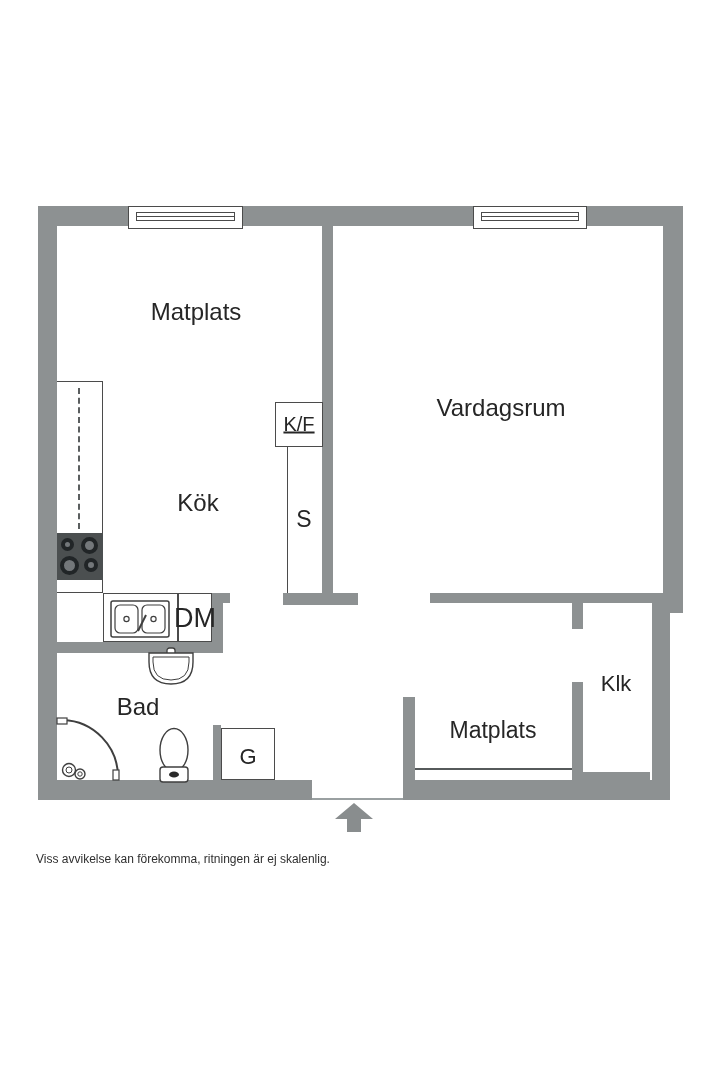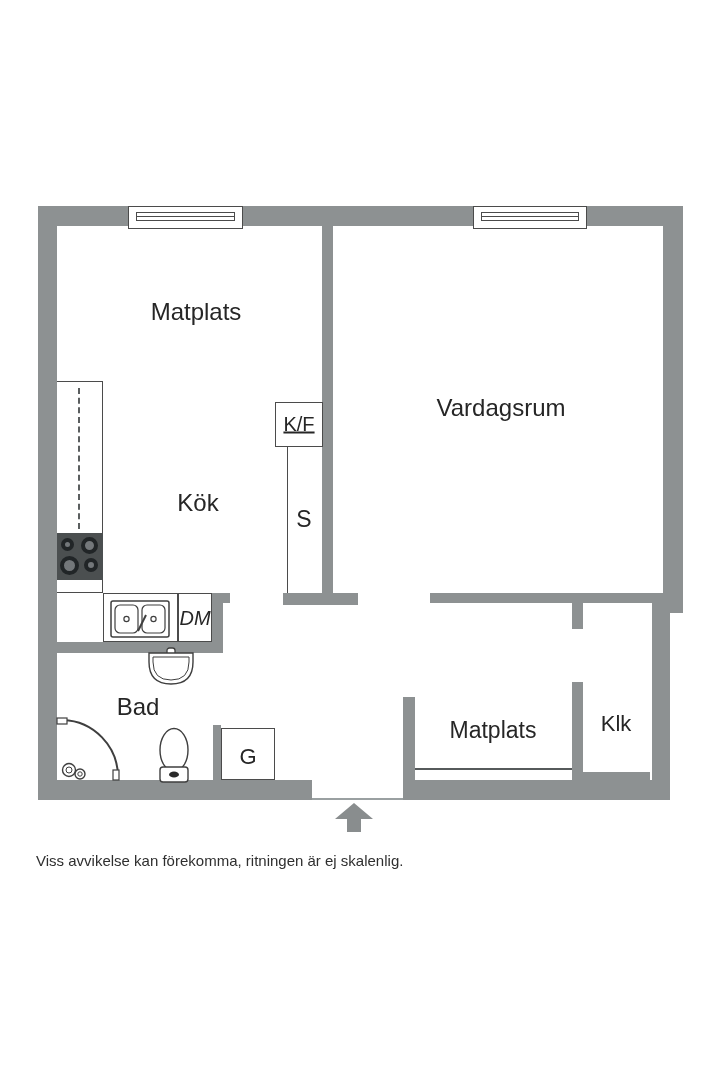--- a/index.html
+++ b/index.html
@@ -5,35 +5,35 @@
   :root{
     --wall:#8d9192; --stove:#4b4f50; --outline:#4b4b4b;
     --text:#262626; --arrow:#898d8e; --background:#ffffff;
   }
   html,body{margin:0;padding:0;background:var(--background);}
   #canvas{position:relative;width:720px;height:1080px;background:var(--background);
     font-family:"Liberation Sans","DejaVu Sans",sans-serif;color:var(--text);overflow:hidden;}
   .w{position:absolute;background:var(--wall);}
   .box{position:absolute;background:#fff;border:1px solid var(--outline);box-sizing:border-box;}
   .lbl{position:absolute;transform:translate(-50%,-50%);white-space:nowrap;color:var(--text);}
-  .f24{font-size:24px;} .f23{font-size:23px;} .f22{font-size:22px;} .f21{font-size:20px;font-style:italic;} .f20{font-size:20px;text-decoration:underline;}
+  .f24{font-size:24px;} .f23{font-size:23px;} .f22{font-size:22px;} .f21{font-size:27px;} .f20{font-size:20px;text-decoration:underline;}
   .fixture{position:absolute;}
   .thinline{position:absolute;background:#9aa0a1;}
   
   .window{position:absolute;background:#fff;border:1.5px solid var(--outline);box-sizing:border-box;}
   .win-band{position:absolute;left:7px;right:7px;top:5px;height:9px;border:1px solid var(--outline);box-sizing:border-box;}
   .win-mid{position:absolute;left:7px;right:7px;top:9px;height:1px;background:var(--outline);}
   
   .counter{position:absolute;background:#fff;border-top:1px solid var(--outline);
     border-right:1px solid var(--outline);border-bottom:1px solid var(--outline);box-sizing:border-box;}
   .dash{position:absolute;left:21px;top:6px;height:141px;width:0;border-left:2px dashed #5a5e5f;}
   .stove{position:absolute;background:var(--stove);}
   .burner{position:absolute;border-radius:50%;background:#73777a;border:4px solid #212527;box-sizing:border-box;}
   .sclst{position:absolute;background:#fff;border-left:1px solid var(--outline);box-sizing:border-box;}
-  .note{position:absolute;font-size:15px;color:#2f2f2f;}
+  .note{position:absolute;font-size:12px;color:#2f2f2f;}
 </style>
 </head>
 <body>
 
 <div id="canvas">
 
   <div class="w" style="left:38px;top:206px;width:90px;height:20px;"></div>
   <div class="w" style="left:243px;top:206px;width:230px;height:20px;"></div>
   <div class="w" style="left:587px;top:206px;width:96px;height:20px;"></div>
   <div class="w" style="left:38px;top:206px;width:19px;height:594px;"></div>
@@ -117,17 +117,17 @@
 
   <div class="lbl f24" style="left:196px;top:312px;">Matplats</div>
   <div class="lbl f24" style="left:501px;top:408px;">Vardagsrum</div>
   <div class="lbl f24" style="left:198px;top:491px;margin-top:12px;">Kök</div>
   <div class="lbl f20" style="left:299px;top:424px;">K/F</div>
   <div class="lbl f23" style="left:304px;top:519px;">S</div>
   <div class="lbl f21" style="left:195px;top:618px;">DM</div>
   <div class="lbl f24" style="left:138px;top:707px;">Bad</div>
   <div class="lbl f22" style="left:248px;top:757px;">G</div>
   <div class="lbl f23" style="left:493px;top:730px;">Matplats</div>
-  <div class="lbl f22" style="left:616px;top:684px;margin-top:40px;">Klk</div>
+  <div class="lbl f22" style="left:616px;top:684px;">Klk</div>
 
   <div class="note" style="left:36px;top:852px;">Viss avvikelse kan förekomma, ritningen är ej skalenlig.</div>
 
 </div>
 
 </body></html>

